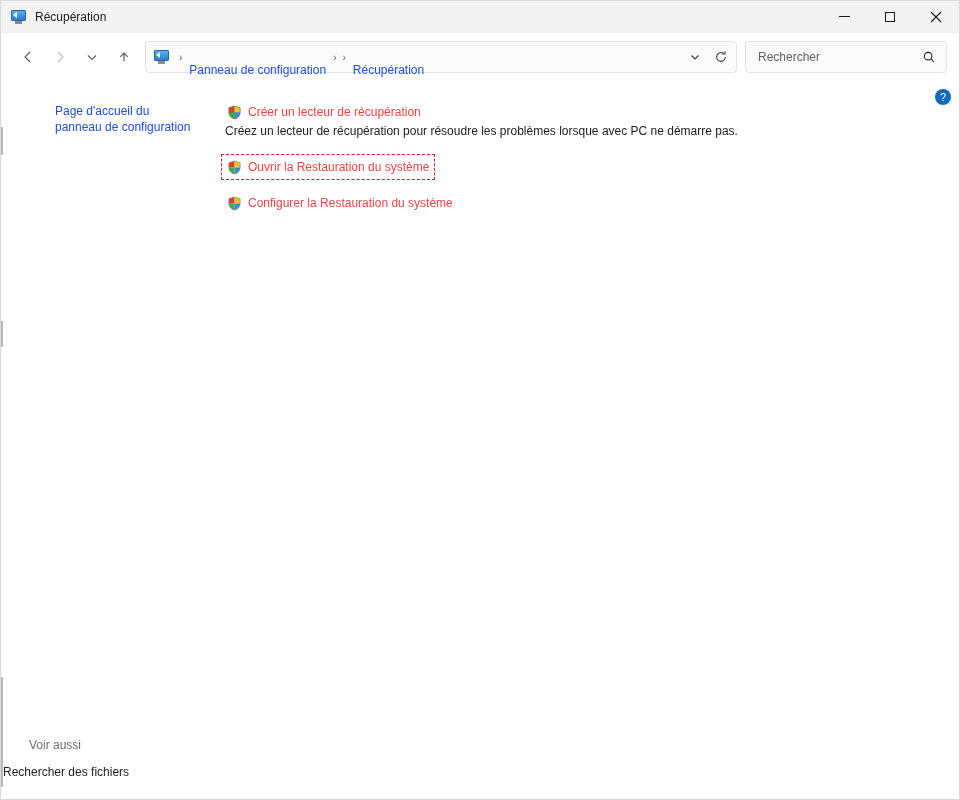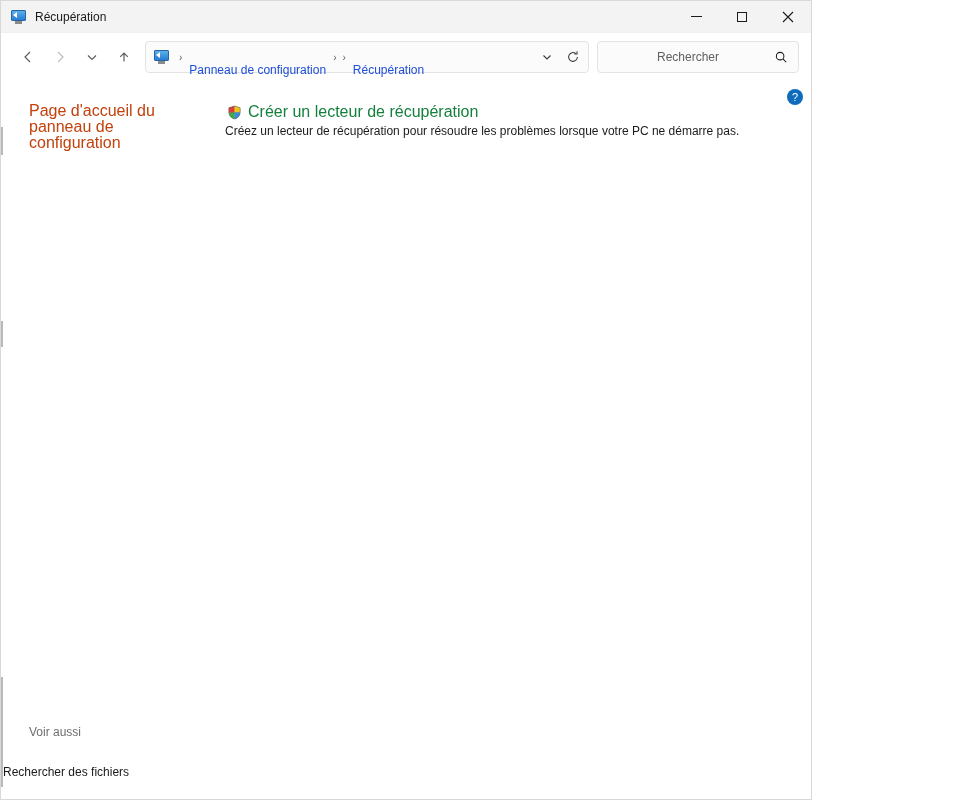--- a/index.html
+++ b/index.html
@@ -10,21 +10,21 @@
     width: 960px;
     height: 800px;
     background: #ffffff;
     font-family: "Liberation Sans", sans-serif;
     font-size: 12px;
     color: #1b1b1b;
     overflow: hidden;
   }
   .window {
     position: relative;
-    width: 812px;
+    width: 960px;
     height: 800px;
     box-sizing: border-box;
     border: 1px solid #d8d8d8;
     background: #ffffff;
     display: flex;
     flex-direction: column;
   }
   
   .titlebar {
     height: 31px;
@@ -219,21 +219,20 @@
   }
   .search-box input {
     flex: 1 1 auto;
     border: none;
     outline: none;
     background: transparent;
     font-family: "Liberation Sans", sans-serif;
     font-size: 12px;
     color: #1b1b1b;
     min-width: 0;
-    text-align: center;
   }
   .search-box input::placeholder { color: #606060; }
   .search-icon-btn {
     width: 26px; height: 26px;
     display: flex; align-items: center; justify-content: center;
     color: #1b1b1b;
     border-radius: 3px;
     flex: none;
   }
 
@@ -245,29 +244,30 @@
     min-height: 0;
   }
   .sidebar {
     width: 210px;
     flex: none;
     padding: 22px 14px 0 28px;
     box-sizing: border-box;
     position: relative;
   }
   .side-link {
-    font-size: 16px;
-    color: #c2410c;
+    font-size: 12px;
+    color: #1d4ed8;
     line-height: 16px;
     cursor: default;
+    margin-left: 26px;
   }
   .see-also {
     position: absolute;
     left: 28px;
-    bottom: 60px;
+    bottom: 47px;
     font-size: 12px;
     color: #6e6e6e;
   }
   .see-also-link {
     position: absolute;
     left: 2px;
     bottom: 20px;
     font-size: 12px;
     color: #1b1b1b;
   }
@@ -298,22 +298,22 @@
     width: fit-content;
     position: relative;
   }
   .shield {
     width: 15px;
     height: 15px;
     flex: none;
     display: block;
   }
   .task-link {
-    font-size: 16px;
-    color: #15803d;
+    font-size: 12px;
+    color: #ef4444;
     line-height: 16px;
     cursor: pointer;
   }
   .task-desc {
     font-size: 12px;
     color: #1b1b1b;
     line-height: 17px;
     margin-top: 2px;
     max-width: 560px;
   }
@@ -473,24 +473,45 @@
             <path d="M8 1 L14 3 L14 8 C14 11.5 11.3 14.2 8 15 Z" fill="#3a8cd8"></path>
             <path d="M8 1 L2 3 L2 8 C2 11.5 4.7 14.2 8 15 Z" fill="#2f6fb0" opacity="0"></path>
             <path d="M8 1 L8 15 C4.7 14.2 2 11.5 2 8 L2 3 Z" fill="#3faa4a"></path>
             <path d="M8 1 L2 3 L2 8 L8 8 Z" fill="#e03b3b"></path>
             <path d="M8 1 L14 3 L14 8 L8 8 Z" fill="#f0c419"></path>
             <path d="M8 8 L14 8 C14 11.5 11.3 14.2 8 15 Z" fill="#3a8cd8"></path>
             <path d="M8 1 L14 3 L14 8 C14 11.5 11.3 14.2 8 15 C4.7 14.2 2 11.5 2 8 L2 3 Z" fill="none" stroke="#6b6b6b" stroke-width="0.6"></path>
           </svg>
           <span class="task-link">Créer un lecteur de récupération</span>
         </div>
-        <div class="task-desc">Créez un lecteur de récupération pour résoudre les problèmes lorsque votre PC ne démarre pas.</div>
+        <div class="task-desc">Créez un lecteur de récupération pour résoudre les problèmes lorsque avec PC ne démarre pas.</div>
       </div>
 
       <div class="task">
+        <div class="task-link-row">
+          <div class="highlight-box"></div>
+          <svg class="shield" viewBox="0 0 16 16">
+            <path d="M8 1 L2 3 L2 8 L8 8 Z" fill="#e03b3b"></path>
+            <path d="M8 1 L14 3 L14 8 L8 8 Z" fill="#f0c419"></path>
+            <path d="M8 8 L2 8 C2 11.5 4.7 14.2 8 15 Z" fill="#3faa4a"></path>
+            <path d="M8 8 L14 8 C14 11.5 11.3 14.2 8 15 Z" fill="#3a8cd8"></path>
+            <path d="M8 1 L14 3 L14 8 C14 11.5 11.3 14.2 8 15 C4.7 14.2 2 11.5 2 8 L2 3 Z" fill="none" stroke="#6b6b6b" stroke-width="0.6"></path>
+          </svg>
+          <span class="task-link">Ouvrir la Restauration du système</span>
+        </div>
       </div>
 
       <div class="task">
+        <div class="task-link-row">
+          <svg class="shield" viewBox="0 0 16 16">
+            <path d="M8 1 L2 3 L2 8 L8 8 Z" fill="#e03b3b"></path>
+            <path d="M8 1 L14 3 L14 8 L8 8 Z" fill="#f0c419"></path>
+            <path d="M8 8 L2 8 C2 11.5 4.7 14.2 8 15 Z" fill="#3faa4a"></path>
+            <path d="M8 8 L14 8 C14 11.5 11.3 14.2 8 15 Z" fill="#3a8cd8"></path>
+            <path d="M8 1 L14 3 L14 8 C14 11.5 11.3 14.2 8 15 C4.7 14.2 2 11.5 2 8 L2 3 Z" fill="none" stroke="#6b6b6b" stroke-width="0.6"></path>
+          </svg>
+          <span class="task-link">Configurer la Restauration du système</span>
+        </div>
       </div>
 
     </div>
   </div>
 </div>
 
 </body></html>

